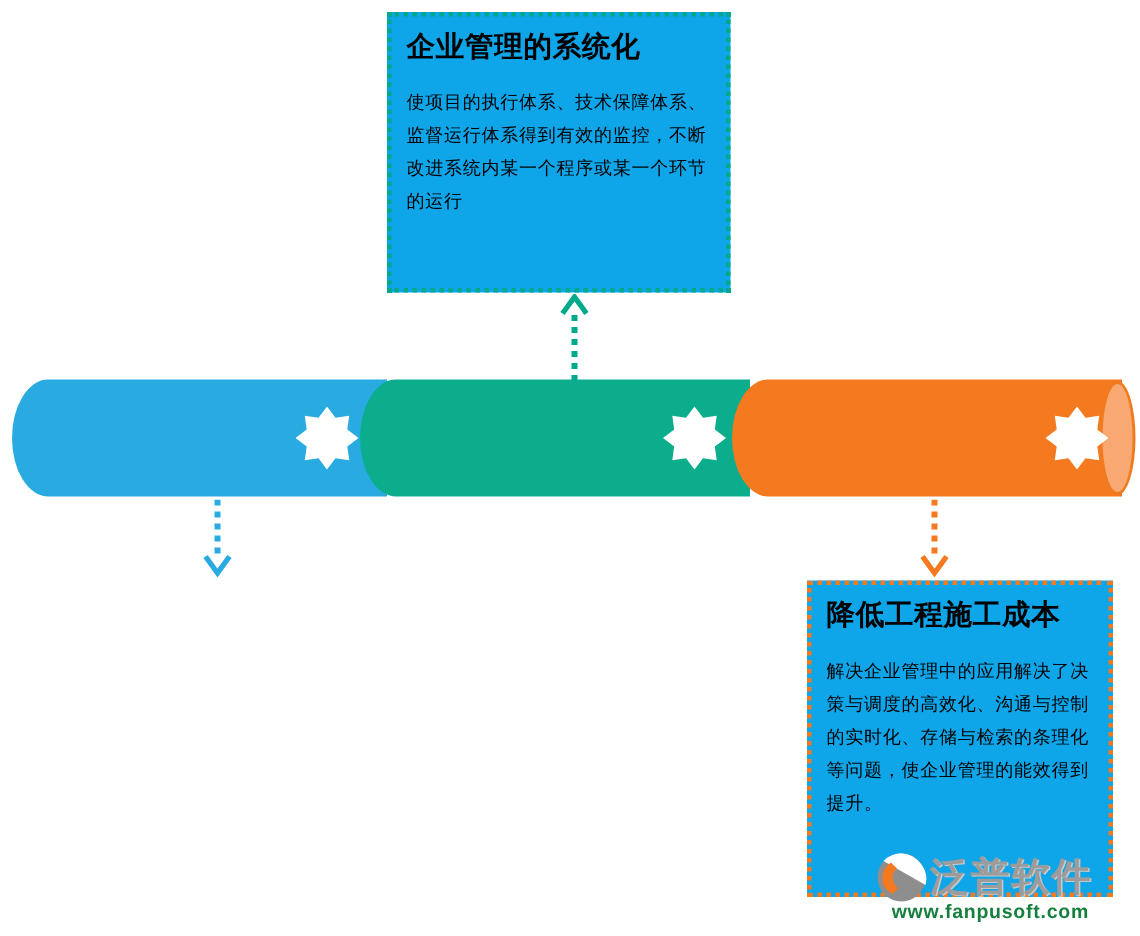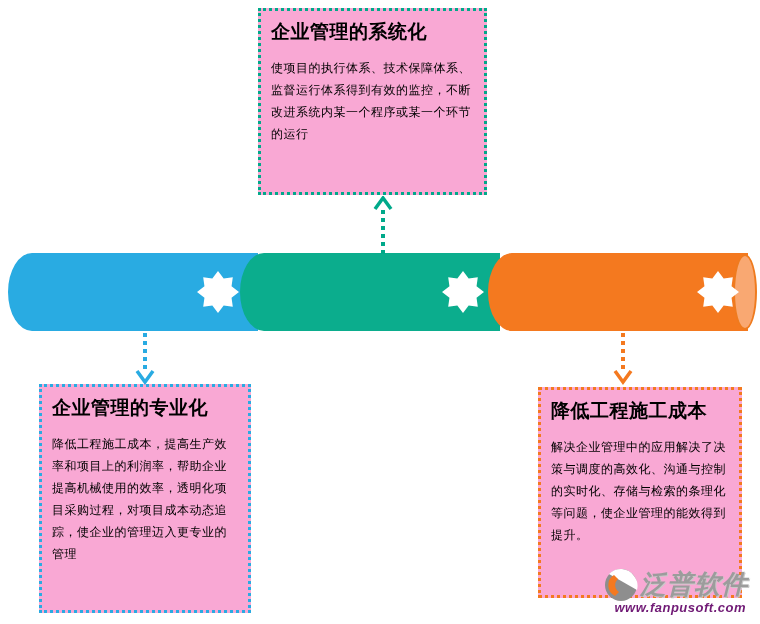--- a/index.html
+++ b/index.html
@@ -11,21 +11,21 @@
     height: 624px;
     background: #ffffff;
     overflow: hidden;
   }
 
   
   .info-box {
     position: absolute;
     box-sizing: border-box;
     padding: 9px 10px;
-    background: #f9a8d4;
+    background: #0ea5e9;
     color: #000000;
   }
   .info-box .box-title {
     font-size: 19px;
     font-weight: bold;
     line-height: 24px;
     margin: 0 0 13px 0;
     letter-spacing: 0.5px;
   }
   .info-box .box-body {
@@ -82,39 +82,38 @@
 
   
   .arrow { position: absolute; z-index: 6; }
   .arrow-top    { left: 372px; top: 196px; }
   .arrow-left   { left: 134px; top: 333px; }
   .arrow-right  { left: 612px; top: 333px; }
 
   
   .watermark {
     position: absolute;
-    left: 604px; top: 567px;
+    left: 584px; top: 567px;
     width: 142px; height: 54px;
     z-index: 10;
-    font-style: italic;
   }
   .wm-row { display: flex; align-items: center; }
   .wm-logo { flex: 0 0 auto; margin-right: 2px; }
   .wm-brand {
     font-size: 26px;
     font-weight: bold;
     color: #9C9C9C;
     letter-spacing: 1px;
     white-space: nowrap;
     text-shadow: 1px 1px 0 #c9c9c9;
   }
   .wm-url {
     font-size: 13px;
     font-weight: bold;
-    color: #701a75;
+    color: #15803d;
     text-align: right;
     margin-top: -2px;
     letter-spacing: 0.5px;
   }
 </style>
 </head>
 <body>
 
 <div class="canvas">
 
@@ -144,24 +143,20 @@
   <svg class="arrow arrow-right" width="22" height="52">
     <line x1="11" y1="0" x2="11" y2="40" stroke="#F4791F" stroke-width="4" stroke-dasharray="4 4"></line>
     <polyline points="3,38 11,49 19,38" fill="none" stroke="#F4791F" stroke-width="3.5"></polyline>
   </svg>
 
   <div class="info-box box-top">
     <h3 class="box-title">企业管理的系统化</h3>
     <p class="box-body">使项目的执行体系、技术保障体系、监督运行体系得到有效的监控，不断改进系统内某一个程序或某一个环节的运行</p>
   </div>
 
-  <div class="info-box box-left">
-    <h3 class="box-title">企业管理的专业化</h3>
-    <p class="box-body">降低工程施工成本，提高生产效率和项目上的利润率，帮助企业提高机械使用的效率，透明化项目采购过程，对项目成本动态追踪，使企业的管理迈入更专业的管理</p>
-  </div>
 
   <div class="info-box box-right">
     <h3 class="box-title">降低工程施工成本</h3>
     <p class="box-body">解决企业管理中的应用解决了决策与调度的高效化、沟通与控制的实时化、存储与检索的条理化等问题，使企业管理的能效得到提升。</p>
   </div>
 
   <div class="watermark">
     <div class="wm-row">
       <svg class="wm-logo" width="34" height="34" viewBox="0 0 34 34">
         <circle cx="17" cy="17" r="16" fill="#8E8E8E"></circle>

